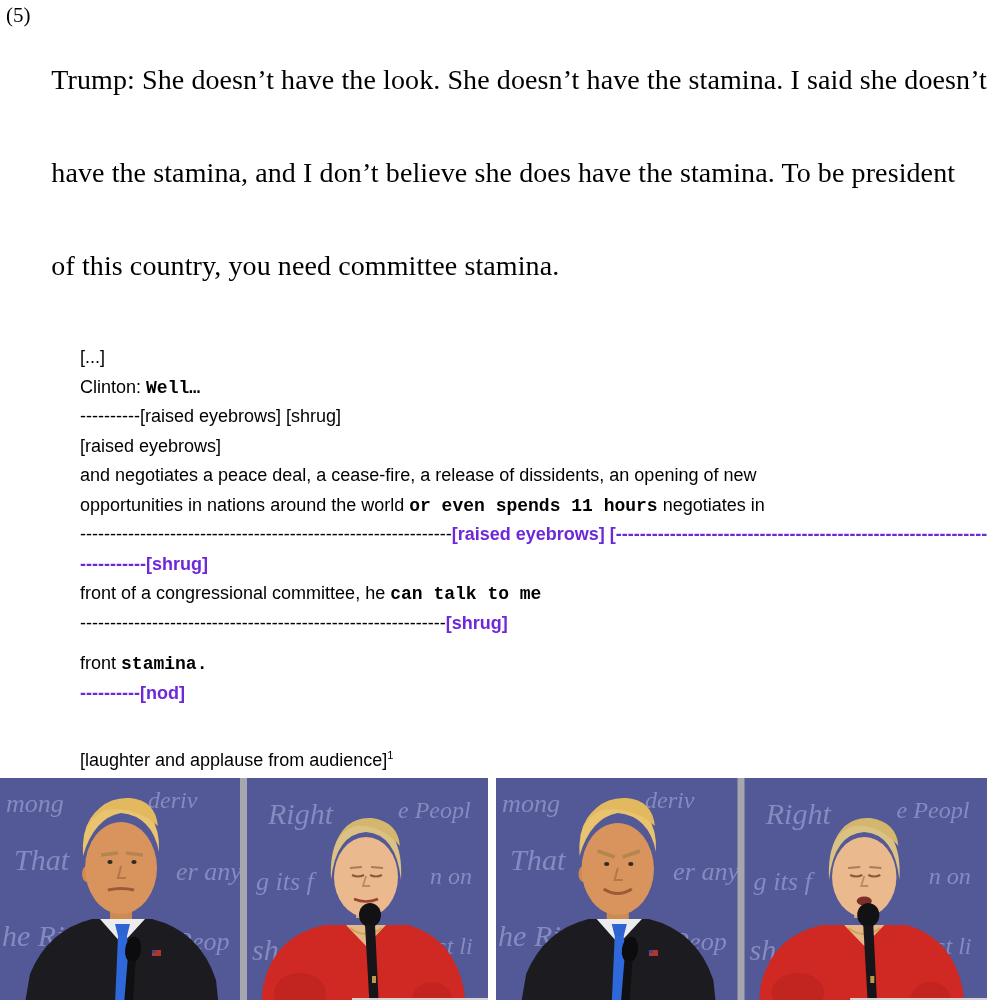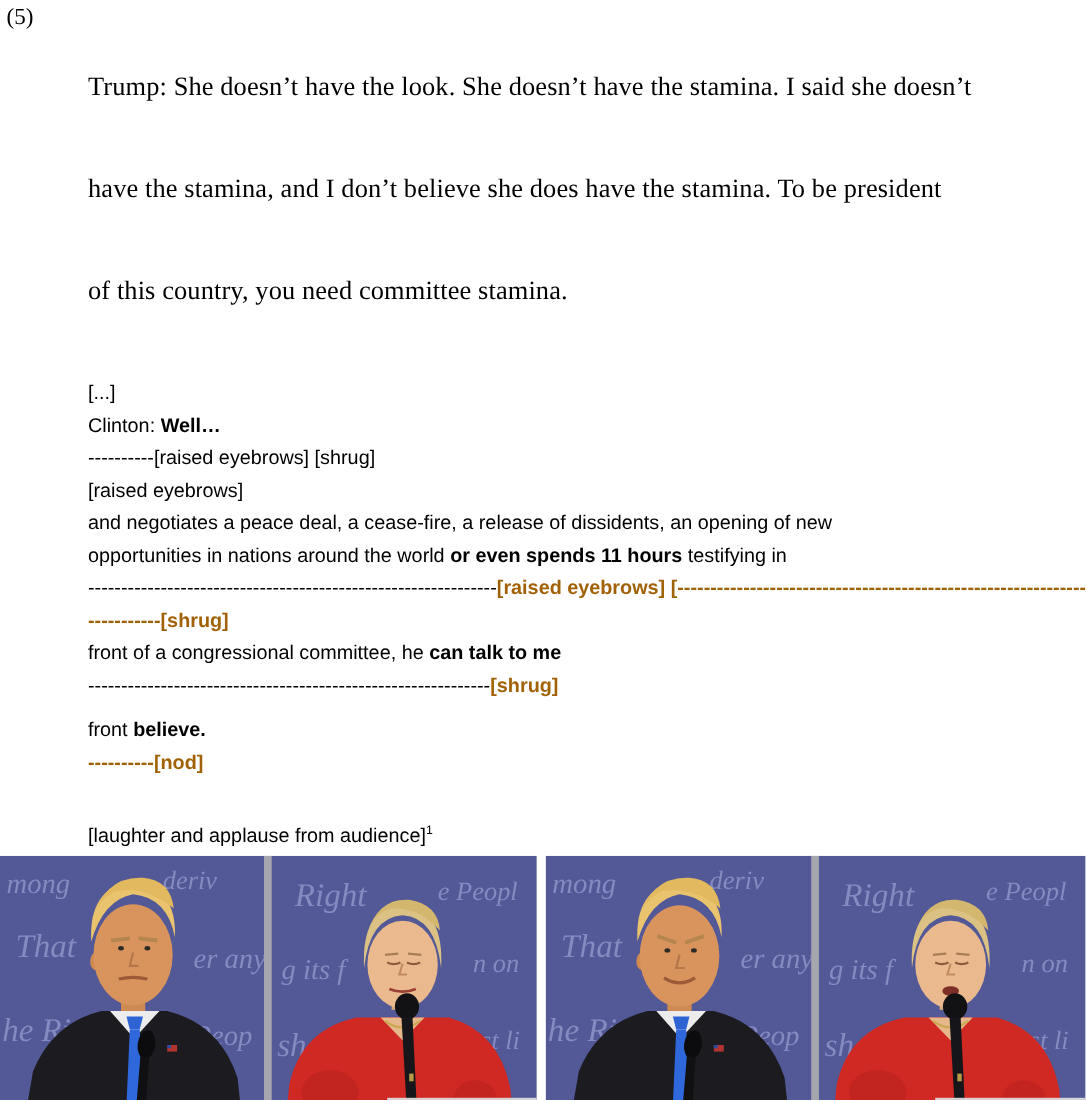--- a/index.html
+++ b/index.html
@@ -9,31 +9,31 @@
   }
   .page{position:relative;width:987px;height:1000px;overflow:hidden;}
 
   
   .example-row{display:flex;padding-top:2px;}
   .example-num{
     width:80px;box-sizing:border-box;padding:1px 0 0 6px;
     font-family:"Liberation Serif",serif;font-size:21px;
   }
   .serif-lines{
-    font-family:"Liberation Serif",serif;font-size:24px;line-height:31px;
+    font-family:"Liberation Serif",serif;font-size:28px;line-height:31px;
     white-space:pre;letter-spacing:0.1px;
   }
 
   
   .transcript{margin-left:80px;font-size:18px;line-height:29.5px;}
   .t-line{height:29.5px;white-space:pre;overflow:hidden;}
   .t-line.gap{margin-top:11px;}
   .t-line.gap2{margin-top:33px;}
-  .bold{font-weight:bold;}
-  .red{color:#a16207;font-weight:bold;}
+  .bold{font-weight:bold;font-family:Liberation Mono, monospace;}
+  .red{color:#6d28d9;font-weight:bold;}
   sup{font-size:62%;}
 
   
   .figures{display:flex;gap:8px;margin-top:7px;}
   svg.photo{display:block;}
   .script-word{
     fill:#9298cc;opacity:.8;font-family:"Liberation Serif",serif;font-style:italic;
   }
   .nbc-text{font:bold 13px "Liberation Sans",sans-serif;fill:#182044;letter-spacing:.3px;}
   .live-text{font:bold 12px "Liberation Sans",sans-serif;fill:#fff;text-anchor:middle;}
@@ -56,26 +56,26 @@
       <div>of this country, you need committee stamina.</div>
     </div>
   </div>
 
   <div class="transcript">
       <div class="t-line"><span>[...]</span></div>
       <div class="t-line"><span>Clinton: </span><span class="bold">Well…</span></div>
       <div class="t-line"><span>----------[raised eyebrows] [shrug]</span></div>
       <div class="t-line"><span>[raised eyebrows]</span></div>
       <div class="t-line"><span>and negotiates a peace deal, a cease-fire, a release of dissidents, an opening of new</span></div>
-      <div class="t-line"><span>opportunities in nations around the world </span><span class="bold">or even spends 11 hours</span><span> testifying in</span></div>
+      <div class="t-line"><span>opportunities in nations around the world </span><span class="bold">or even spends 11 hours</span><span> negotiates in</span></div>
       <div class="t-line"><span>--------------------------------------------------------------</span><span class="red">[raised eyebrows] [</span><span class="red">------------------------------------------------------------------------</span></div>
       <div class="t-line"><span class="red">-----------[shrug]</span></div>
       <div class="t-line"><span>front of a congressional committee, he </span><span class="bold">can talk to me</span></div>
       <div class="t-line"><span>-------------------------------------------------------------</span><span class="red">[shrug]</span></div>
-      <div class="t-line gap"><span>front </span><span class="bold">believe.</span></div>
+      <div class="t-line gap"><span>front </span><span class="bold">stamina.</span></div>
       <div class="t-line"><span class="red">----------[nod]</span></div>
       <div class="t-line gap2"><span>[laughter and applause from audience]</span><sup>1</sup></div>
     </div>
 
   <div class="figures">
 
     <svg class="photo" width="488" height="278" viewBox="0 0 488 278" role="img">
       <defs>
         <linearGradient id="silverG" x1="0" y1="0" x2="0" y2="1">
           <stop offset="0" stop-color="#dcdcde"></stop>

